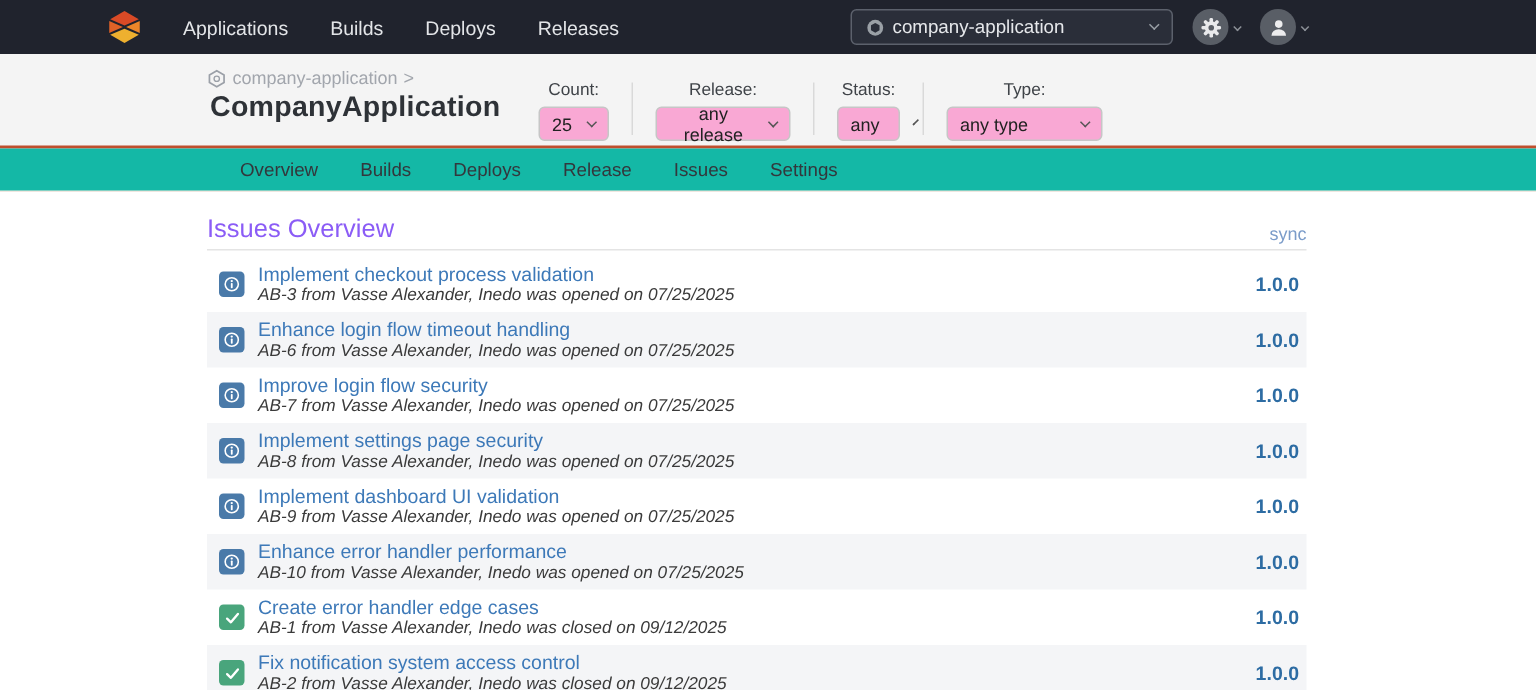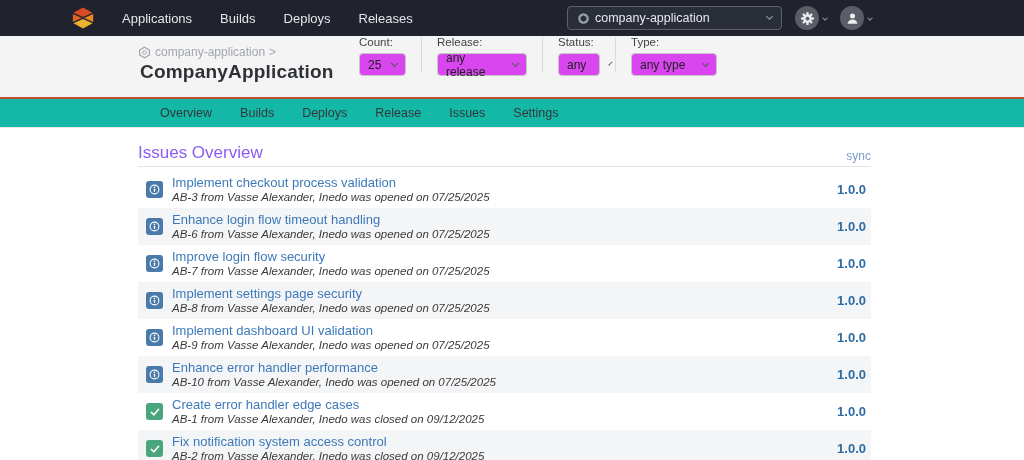--- a/index.html
+++ b/index.html
@@ -51,34 +51,34 @@
     height:63px; background:#f4f4f4;
     border-bottom:2px solid #bf4f2e;
     display:flex; align-items:flex-start;
     padding-left:138px;
   }
   .title-block { padding-top:9px; width:206px; }
   .breadcrumb { display:flex; align-items:center; gap:4px; font-size:12px; color:#a2a6ad; cursor:pointer; }
   .breadcrumb svg { flex:none; }
   .app-title { margin:2px 0 0 2px; font-size:19px; font-weight:bold; color:#2e3237; letter-spacing:.2px; }
 
-  .filters { display:flex; align-items:stretch; padding-top:0; }
+  .filters { display:flex; align-items:stretch; padding-top:18px;text-align:center; }
   .filter-group { padding:0 15px; }
   .filter-sep { width:1px; background:#d9d9d9; margin:1px 0 4px 0; }
   .filter-label { font-size:11.5px; color:#3f4348; margin-bottom:5px; }
   .filter-select {
-    background:#d946ef; border:1px solid #c6c6c6; border-radius:4px;
+    background:#f9a8d4; border:1px solid #c6c6c6; border-radius:4px;
     height:23px; display:flex; align-items:center; justify-content:space-between;
     padding:0 8px; font-size:12px; color:#222; cursor:pointer; gap:8px;
   }
   .filter-select .chev { border-color:#555; }
   .f-count  .filter-select { width:47px; }
   .f-release .filter-select { width:90px; }
   .f-status .filter-select { width:42px;gap:24px; }
-  .f-type   .filter-select { width:86px; }
+  .f-type   .filter-select { width:104px; }
 
   
   .tabbar {
     height:29px; background:#14b8a6; border-bottom:1px solid #f0e7e0;
     display:flex; align-items:center; padding-left:146px;
   }
   .tab { font-size:12.5px; color:#33373c; padding:0 14px; cursor:pointer; white-space:nowrap; }
 
   
   .content-inner { width:733px; margin-left:138px; }

